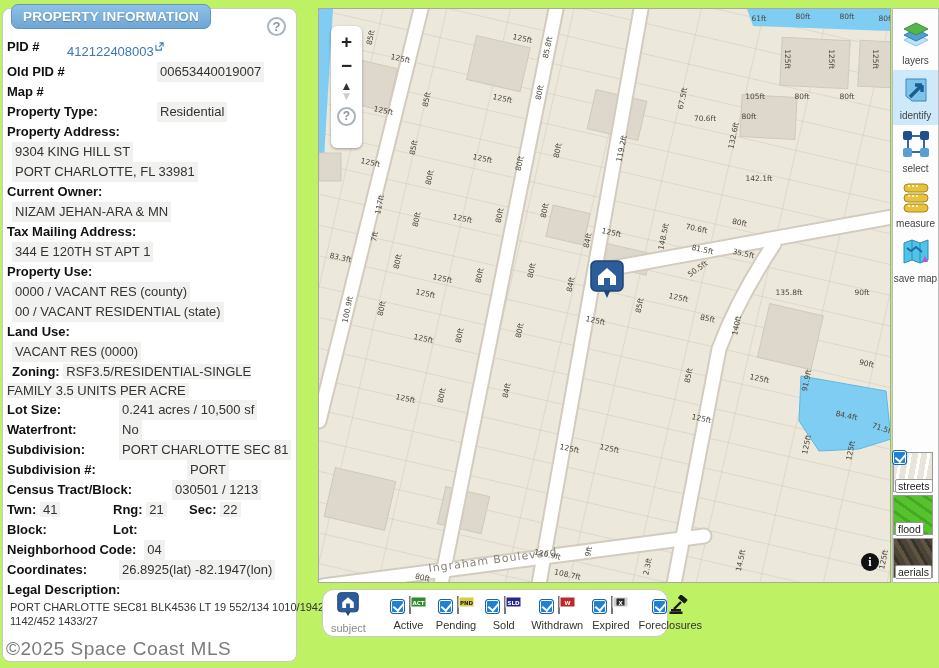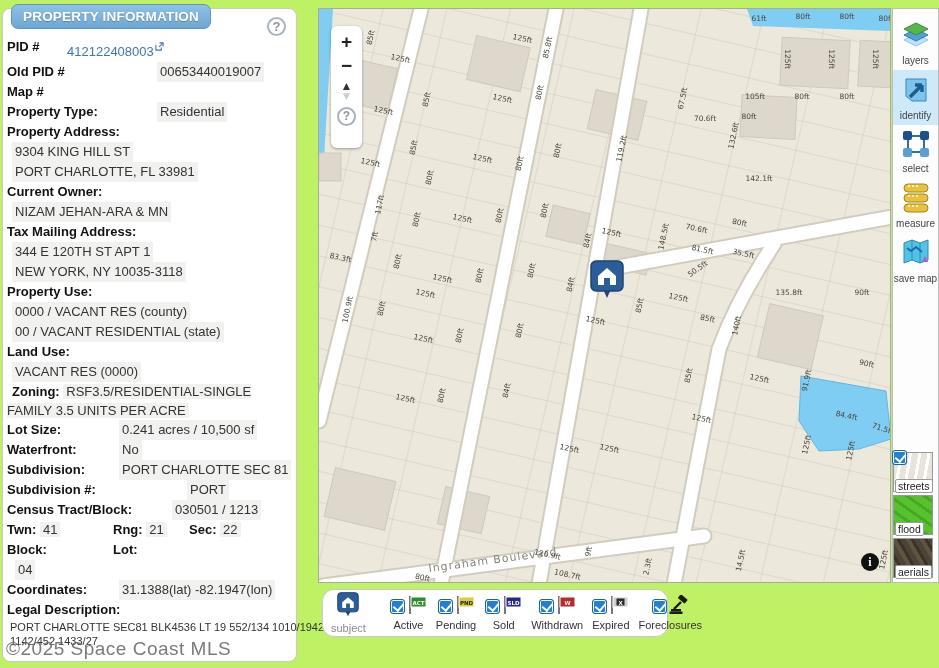--- a/index.html
+++ b/index.html
@@ -113,23 +113,20 @@
         </div>
       <div class="row sub">
           <span class="val">NIZAM JEHAN-ARA &amp; MN</span>
         </div>
       <div class="row">
           <span class="lbl">Tax Mailing Address:</span>
         </div>
       <div class="row sub">
           <span class="val">344 E 120TH ST APT 1</span>
         </div>
-      <div class="row sub">
-          <span class="val">NEW YORK, NY 10035-3118</span>
-        </div>
       <div class="row">
           <span class="lbl">Property Use:</span>
         </div>
       <div class="row sub">
           <span class="val">0000 / VACANT RES (county)</span>
         </div>
       <div class="row sub">
           <span class="val">00 / VACANT RESIDENTIAL (state)</span>
         </div>
       <div class="row">
@@ -162,25 +159,26 @@
       <div class="row">
           <span class="pair" style="width:106px;"><span class="lbl">Twn:</span> <span class="val">41</span></span>
           <span class="pair" style="width:76px;"><span class="lbl">Rng:</span> <span class="val">21</span></span>
           <span class="pair"><span class="lbl">Sec:</span> <span class="val">22</span></span>
         </div>
       <div class="row">
           <span class="pair" style="width:106px;"><span class="lbl">Block:</span></span>
           <span class="pair"><span class="lbl">Lot:</span></span>
         </div>
       <div class="row">
+          <span class="lbl">Neighborhood Code:</span>
           <span class="val" style="margin-left:8px;">04</span>
         </div>
       <div class="row w112">
           <span class="lbl">Coordinates:</span>
-          <span class="val">31.1388(lat) -82.1947(lon)</span>
+          <span class="val">26.8925(lat) -82.1947(lon)</span>
         </div>
       <div class="row">
           <span class="lbl">Legal Description:</span>
         </div>
       <div class="legal-small">PORT CHARLOTTE SEC81 BLK4536 LT 19 552/134 1010/1942</div>
       <div class="legal-small">1142/452 1433/27</div>
     </div>
   </div>
 
   <div class="watermark">©2025 Space Coast MLS</div>

